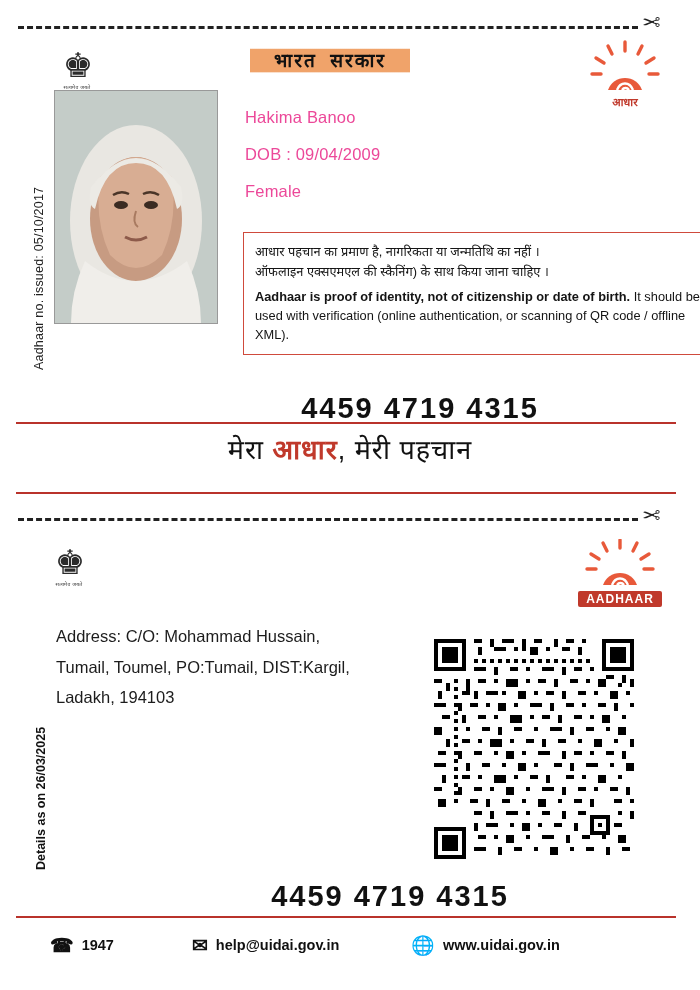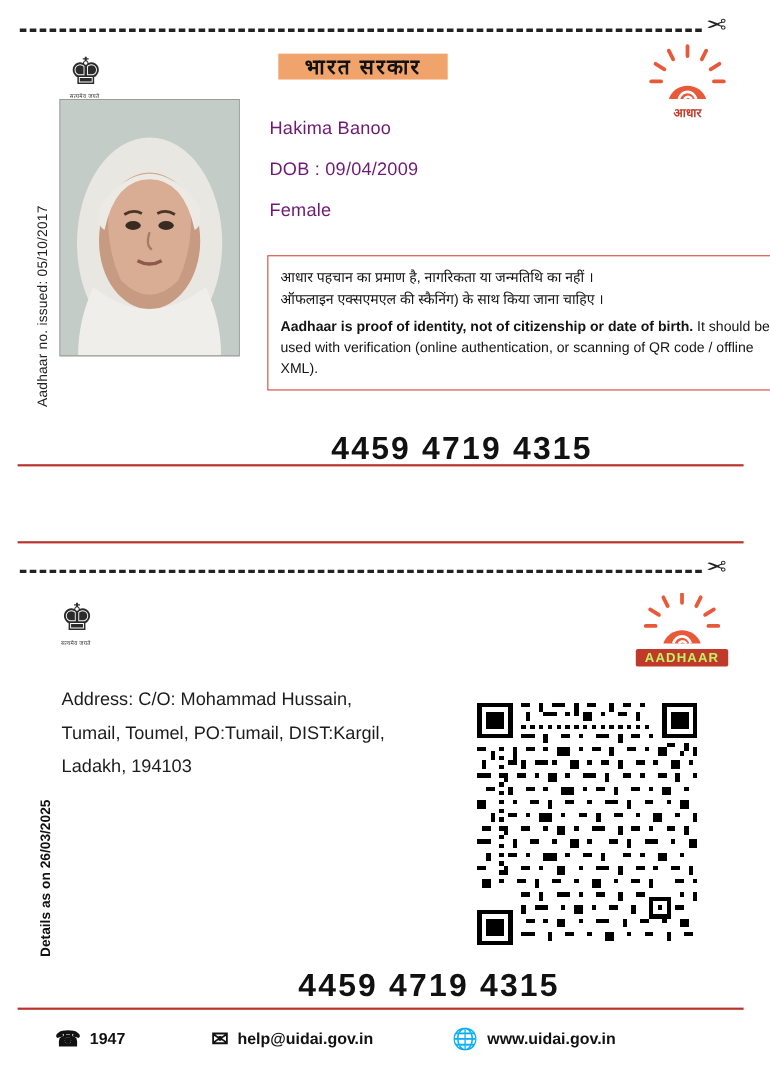--- a/index.html
+++ b/index.html
@@ -66,20 +66,21 @@
     margin-top: 2px;
     letter-spacing: 0.3px;
   }
 
   .gov-block {
     position: absolute;
     left: 150px;
     top: 6px;
     width: 300px;
     text-align: center;
+    font-family: Liberation Mono, monospace;
   }
   .gov-hindi {
     display: inline-block;
     font-size: 19px;
     font-weight: bold;
     color: #111;
     background: linear-gradient(to bottom, rgba(255,255,255,0) 8%, #f0a36a 12%, #f0a36a 92%, rgba(255,255,255,0) 96%);
     padding: 1px 24px;
     letter-spacing: 2px;
   }
@@ -136,21 +137,21 @@
   .photo svg { display:block; }
 
   .person {
     position: absolute;
     left: 215px;
     top: 68px;
     width: 420px;
   }
   .person div {
     font-size: 16.5px;
-    color: #701a75;
+    color: #ec4899;
     margin-bottom: 18px;
     letter-spacing: 0.2px;
   }
 
   .notice {
     position: absolute;
     left: 213px;
     top: 192px;
     width: 470px;
     border: 1px solid #cf4a3c;
@@ -230,21 +231,21 @@
     display: inline-block;
     margin-top: 2px;
     font-size: 16px;
     color: #111;
     background: linear-gradient(to bottom, rgba(255,255,255,0) 8%, #9ed39a 12%, #9ed39a 92%, rgba(255,255,255,0) 96%);
     padding: 1px 6px;
   }
   .back .aadhaar-logo { right: 0; top: 4px; width: 100px; }
   .back .aadhaar-logo .lbl {
     background: #c0392b;
-    color: #bef264;
+    color: #ffffff;
     display: inline-block;
     padding: 1px 8px;
     border-radius: 2px;
     font-size: 12px;
     letter-spacing: 1px;
     margin-top: 0px;
   }
 
   .vertical-details {
     position: absolute;
@@ -385,20 +386,23 @@
       <div class="hi">आधार पहचान का प्रमाण है, नागरिकता या जन्मतिथि का नहीं ।</div>
       <div class="hi">ऑफलाइन एक्सएमएल की स्कैनिंग) के साथ किया जाना चाहिए ।</div>
       <div class="en"><b>Aadhaar is proof of identity, not of citizenship or date of birth.</b><span> It should be used with verification (online authentication, or scanning of QR code / offline XML).</span></div>
     </div>
 
     <div class="uid-front">4459 4719 4315</div>
   </div>
 
   <div class="redline" style="top:422px;"></div>
 
+  <div class="slogan">
+    <span>मेरा </span><span class="red">आधार</span><span>, मेरी पहचान</span>
+  </div>
 
   <div class="redline" style="top:492px;"></div>
 
   <div class="cutline" style="top:518px;"></div>
   <div class="scissors" style="left:642px; top:505px;">✂</div>
 
   <div class="back">
 
     <div class="emblem" style="left:12px; top:10px;">
       <div class="emblem-glyph">♚</div>

